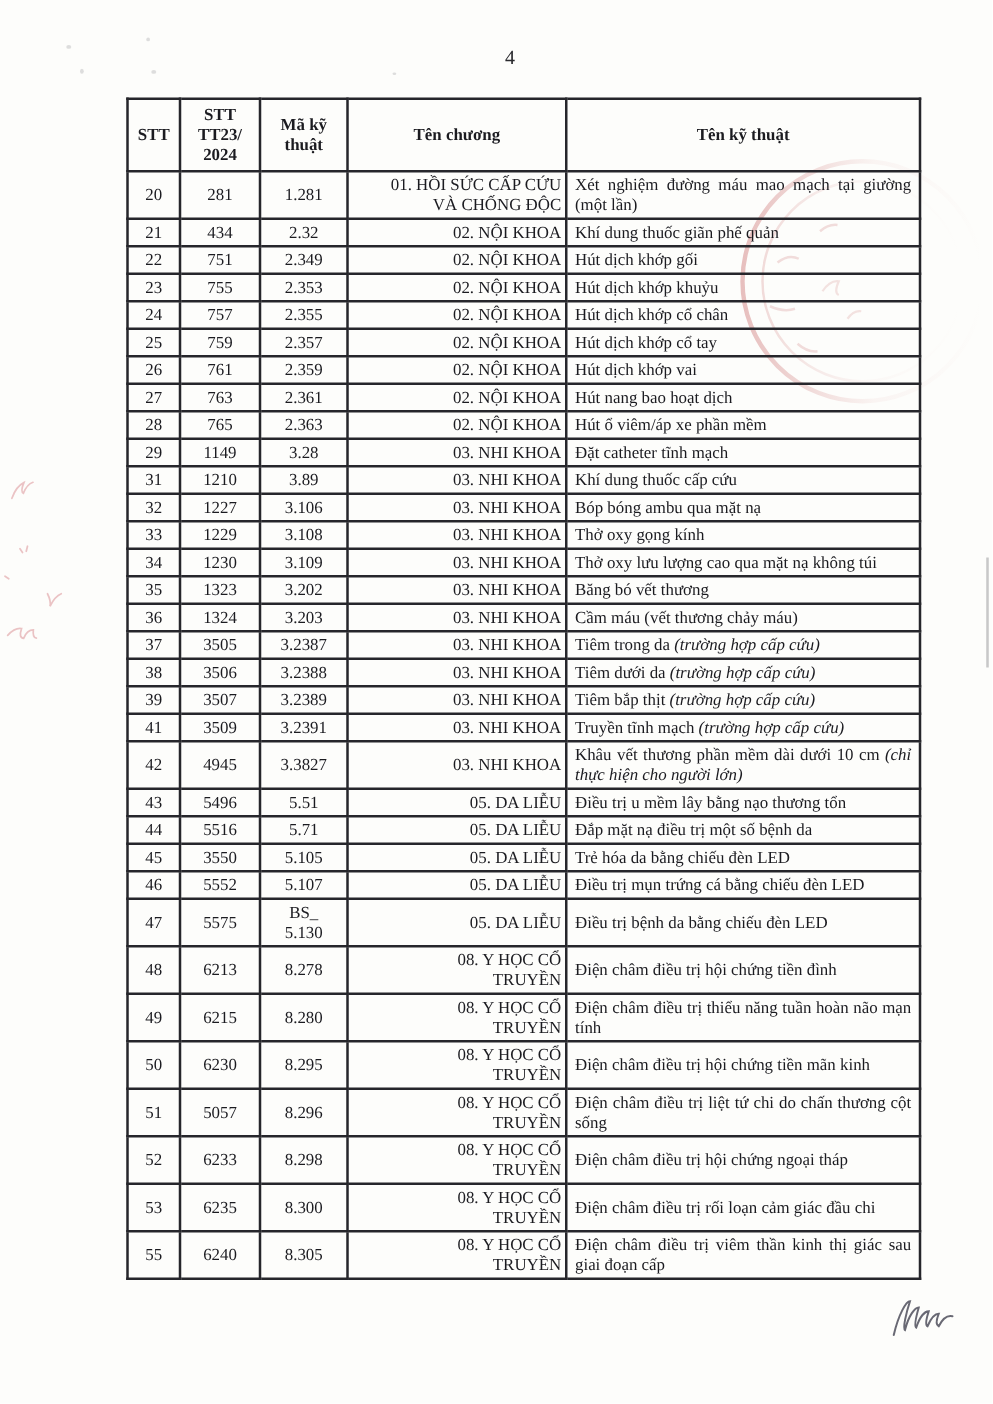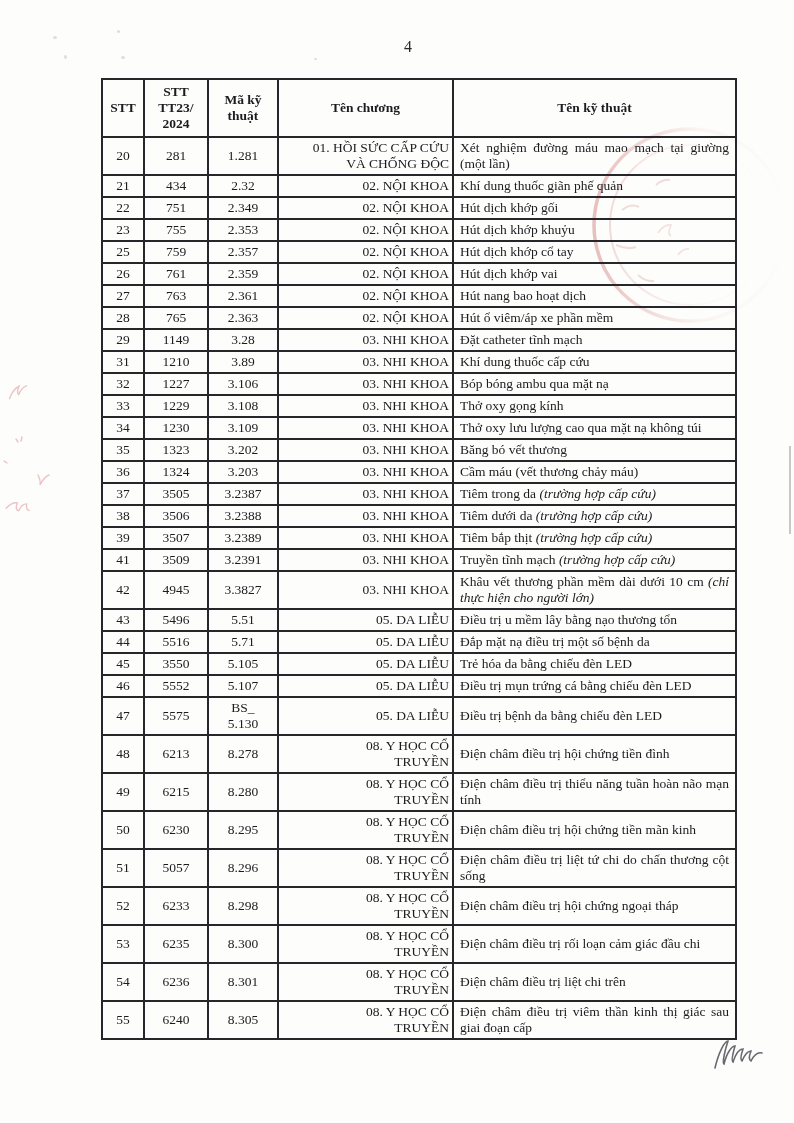--- a/index.html
+++ b/index.html
@@ -142,20 +142,27 @@
       <td class="c-kt"><span class="c-kt-main">Hút dịch khớp gối</span><i class="c-kt-it"></i></td>
     </tr>
         <tr>
       <td class="c-stt">23</td>
       <td class="c-tt23">755</td>
       <td class="c-ma">2.353</td>
       <td class="c-chuong">02. NỘI KHOA</td>
       <td class="c-kt"><span class="c-kt-main">Hút dịch khớp khuỷu</span><i class="c-kt-it"></i></td>
     </tr>
         <tr>
+      <td class="c-stt">24</td>
+      <td class="c-tt23">757</td>
+      <td class="c-ma">2.355</td>
+      <td class="c-chuong">02. NỘI KHOA</td>
+      <td class="c-kt"><span class="c-kt-main">Hút dịch khớp cổ chân</span><i class="c-kt-it"></i></td>
+    </tr>
+        <tr>
       <td class="c-stt">25</td>
       <td class="c-tt23">759</td>
       <td class="c-ma">2.357</td>
       <td class="c-chuong">02. NỘI KHOA</td>
       <td class="c-kt"><span class="c-kt-main">Hút dịch khớp cổ tay</span><i class="c-kt-it"></i></td>
     </tr>
         <tr>
       <td class="c-stt">26</td>
       <td class="c-tt23">761</td>
       <td class="c-ma">2.359</td>
@@ -338,28 +345,20 @@
     </tr>
         <tr>
       <td class="c-stt">53</td>
       <td class="c-tt23">6235</td>
       <td class="c-ma">8.300</td>
       <td class="c-chuong">08. Y HỌC CỔ
 TRUYỀN</td>
       <td class="c-kt"><span class="c-kt-main">Điện châm điều trị rối loạn cảm giác đầu chi</span><i class="c-kt-it"></i></td>
     </tr>
         <tr>
-      <td class="c-stt">54</td>
-      <td class="c-tt23">6236</td>
-      <td class="c-ma">8.301</td>
-      <td class="c-chuong">08. Y HỌC CỔ
-TRUYỀN</td>
-      <td class="c-kt"><span class="c-kt-main">Điện châm điều trị liệt chi trên</span><i class="c-kt-it"></i></td>
-    </tr>
-        <tr>
       <td class="c-stt">55</td>
       <td class="c-tt23">6240</td>
       <td class="c-ma">8.305</td>
       <td class="c-chuong">08. Y HỌC CỔ
 TRUYỀN</td>
       <td class="c-kt"><span class="c-kt-main">Điện châm điều trị viêm thần kinh thị giác sau giai đoạn cấp</span><i class="c-kt-it"></i></td>
     </tr>
       </tbody>
   </table>
 

